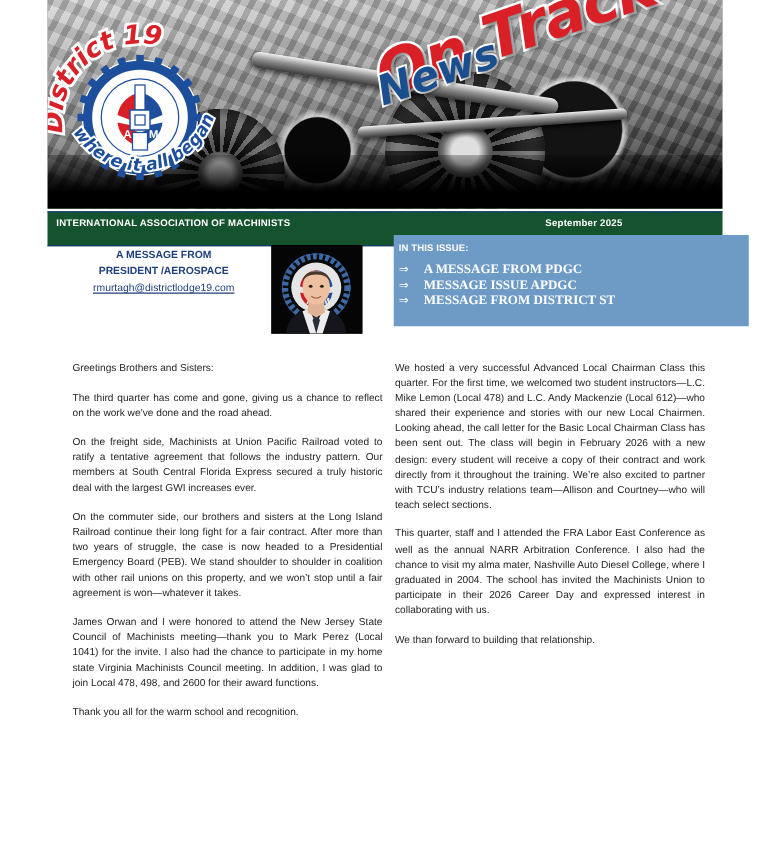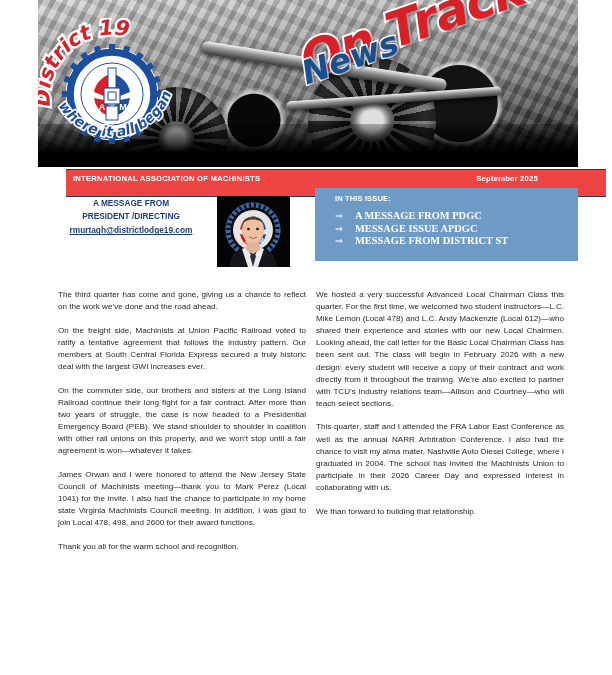--- a/index.html
+++ b/index.html
@@ -137,58 +137,57 @@
   }
   .logo-svg { display: block; width: 148px; height: 140px; }
 
   
   .titlebar {
     position: absolute;
     left: 38px;
     top: 169px;
     width: 540px;
     height: 28px;
-    background: #ef4444;
+    background: #14532d;
     border-top: 1px solid #113f74;
     border-bottom: 1px solid #113f74;
     box-sizing: border-box;
     color: #ffffff;
     font-size: 7.7px;
     font-weight: 700;
     letter-spacing: 0.2px;
-    margin-left: 28px;
   }
   .titlebar .org {
     position: absolute;
     left: 7px;
     top: 4px;
   }
   .titlebar .issue-date {
     position: absolute;
-    right: 68px;
+    right: 80px;
     top: 4px;
     text-align: center;
   }
 
   
   .msg-head {
     position: absolute;
     left: 56px;
     top: 197px;
     width: 150px;
     text-align: center;
     color: #1f3f7a;
     font-size: 8.3px;
     font-weight: 700;
     line-height: 13.2px;
   }
   .msg-head .email {
     color: #1f3f7a;
     text-decoration: underline;
-    font-weight: 700;
+    font-weight: 400;
     display: inline-block;
     margin-top: 1px;
     text-align: center;
   }
 
   .portrait {
     position: absolute;
     left: 217px;
     top: 196px;
     width: 73px;
@@ -196,25 +195,25 @@
     overflow: hidden;
     background: #000;
   }
   .portrait svg { display: block; }
 
   
   .issue-box {
     position: absolute;
     left: 315px;
     top: 188px;
-    width: 263px;
+    width: 284px;
     height: 73px;
     background: #6e9bc6;
     box-sizing: border-box;
-    padding: 6px 0 0 20px;
+    padding: 6px 0 0 4px;
   }
   .issue-box .itb-title {
     color: #ffffff;
     font-size: 7.6px;
     font-weight: 700;
     letter-spacing: 0.1px;
     margin-bottom: 7px;
   }
   .issue-list {
     list-style: none;
@@ -343,21 +342,21 @@
   </div>
 </div>
 
 <div class="titlebar">
   <span class="org">INTERNATIONAL ASSOCIATION OF MACHINISTS</span>
   <span class="issue-date">September 2025</span>
 </div>
 
 <div class="msg-head">
   <div>A MESSAGE FROM</div>
-  <div>PRESIDENT /DIRECTING</div>
+  <div>PRESIDENT /AEROSPACE</div>
   <a class="email" href="#">rmurtagh@districtlodge19.com</a>
 </div>
 
 <div class="portrait">
   <svg width="73" height="71" viewBox="0 0 73 71">
     <rect width="73" height="71" fill="#050505"></rect>
 
     <g opacity="0.95">
       <circle cx="36" cy="34" r="27" fill="#0b0b0b" stroke="#2a4f86" stroke-width="1"></circle>
       <circle cx="36" cy="34" r="25" fill="none" stroke="#3f6fae" stroke-width="5" stroke-dasharray="3 2"></circle>
@@ -394,20 +393,21 @@
       <span>MESSAGE ISSUE APDGC</span>
     </li>
     <li>
       <span class="arrow">⇒</span>
       <span>MESSAGE FROM  DISTRICT ST</span>
     </li>
   </ul>
 </div>
 
 <div class="col left">
+  <p>Greetings Brothers and Sisters:</p>
   <p>The third quarter has come and gone, giving us a chance to reflect on the work we’ve done and the road ahead.</p>
   <p>On the freight side, Machinists at Union Pacific Railroad voted to ratify a tentative agreement that follows the industry pattern. Our members at South Central Florida Express secured a truly historic deal with the largest GWI increases ever.</p>
   <p>On the commuter side, our brothers and sisters at the Long Island Railroad continue their long fight for a fair contract. After more than two years of struggle, the case is now headed to a Presidential Emergency Board (PEB). We stand shoulder to shoulder in coalition with other rail unions on this property, and we won’t stop until a fair agreement is won—whatever it takes.</p>
   <p>James Orwan and I were honored to attend the New Jersey State Council of Machinists meeting—thank you to Mark Perez (Local 1041) for the invite. I also had the chance to participate in my home state Virginia Machinists Council meeting. In addition, I was glad to join Local 478, 498, and 2600 for their award functions.</p>
   <p>Thank you all for the warm school and recognition.</p>
 </div>
 
 <div class="col right">
   <p>We hosted a very successful Advanced Local Chairman Class this quarter. For the first time, we welcomed two student instructors—L.C. Mike Lemon (Local 478) and L.C. Andy Mackenzie (Local 612)—who shared their experience and stories with our new Local Chairmen. Looking ahead, the call letter for the Basic Local Chairman Class has been sent out. The class will begin in February 2026 with a new design: every student will receive a copy of their contract and work directly from it throughout the training. We’re also excited to partner with TCU’s industry relations team—Allison and Courtney—who will teach select sections.</p>
   <p>This quarter, staff and I attended the FRA Labor East Conference as well as the annual NARR Arbitration Conference. I also had the chance to visit my alma mater, Nashville Auto Diesel College, where I graduated in 2004. The school has invited the Machinists Union to participate in their 2026 Career Day and expressed interest in collaborating with us.</p>

